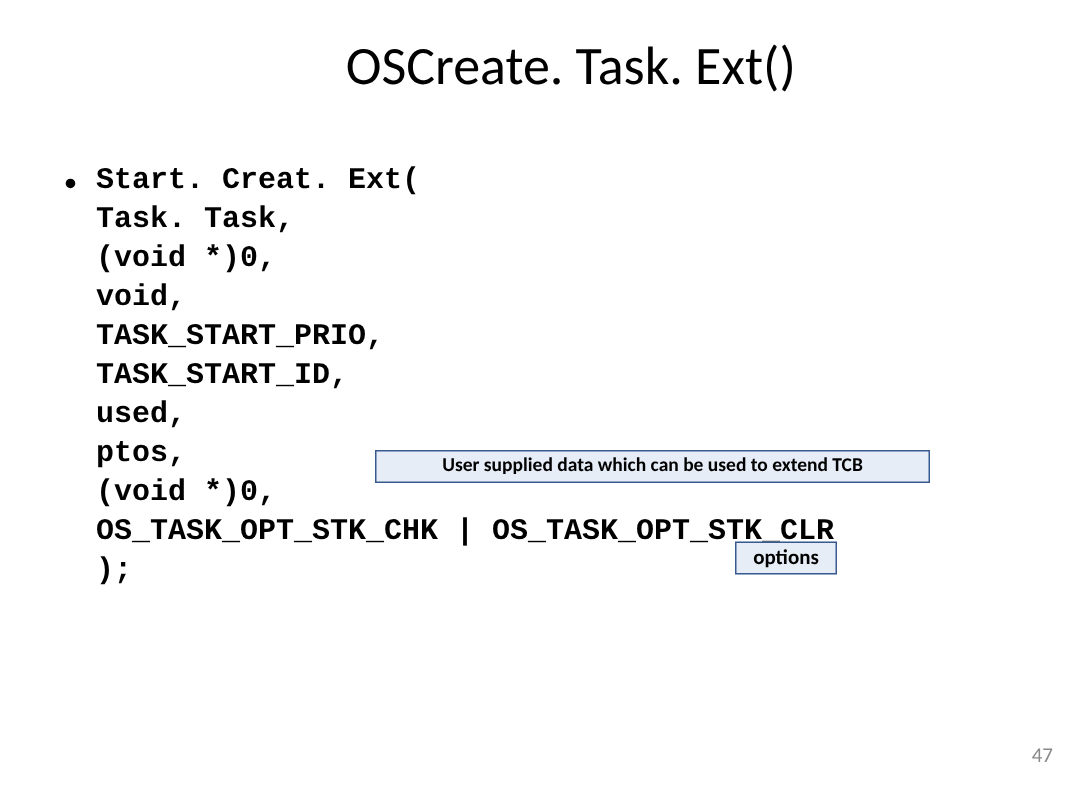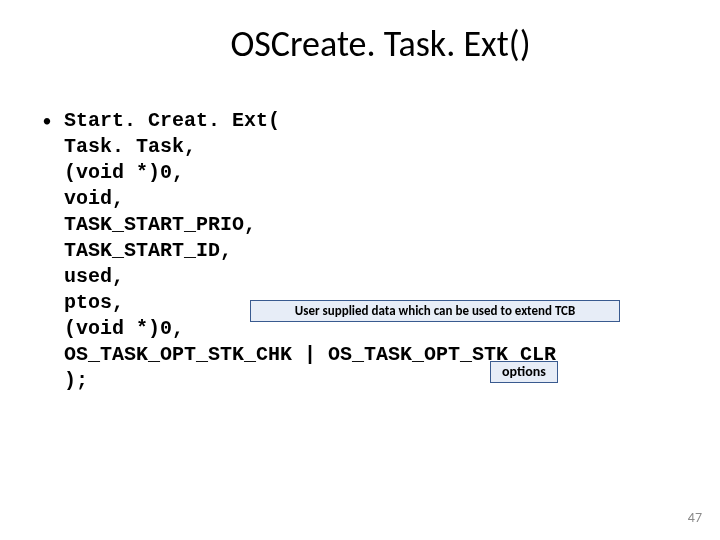--- a/index.html
+++ b/index.html
@@ -68,21 +68,21 @@
     top: 361px;
     left: 490px;
     width: 68px;
     height: 22px;
     font-size: 14px;
     line-height: 20px;
   }
   .page-num {
     position: absolute;
     right: 18px;
-    bottom: 14px;
+    bottom: 28px;
     font-size: 14px;
     color: #8a8a8a;
   }
 </style>
 </head>
 <body>
 
 <div class="title">OSCreate. Task. Ext()</div>
 
 <div class="body">

